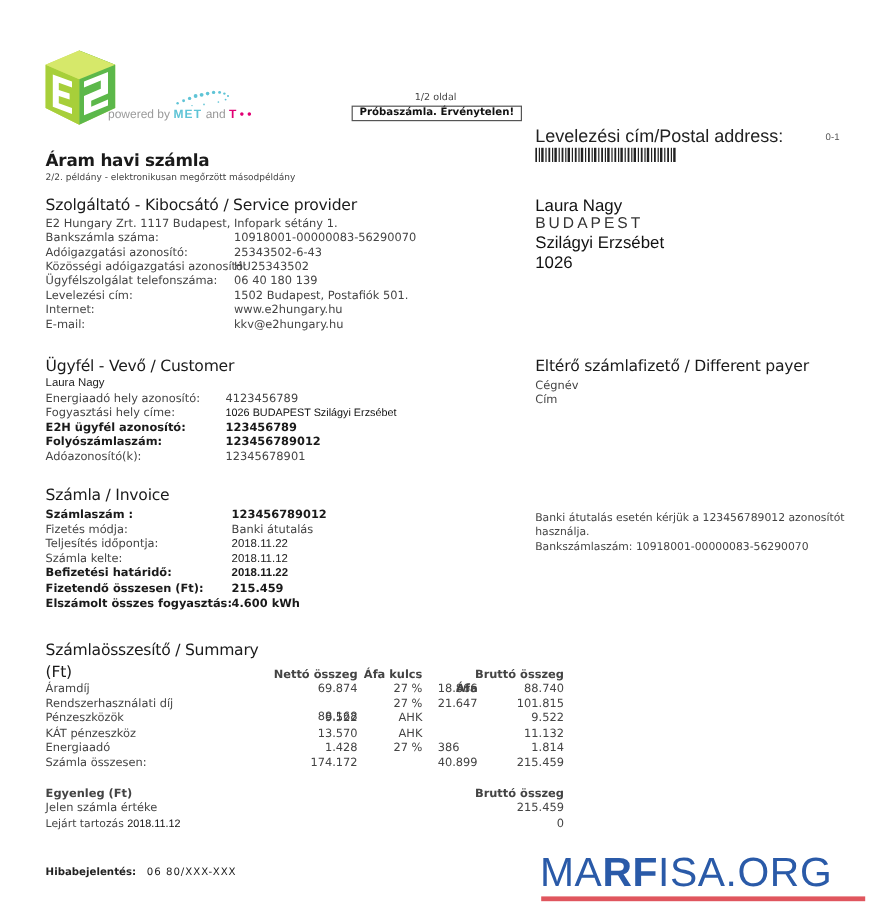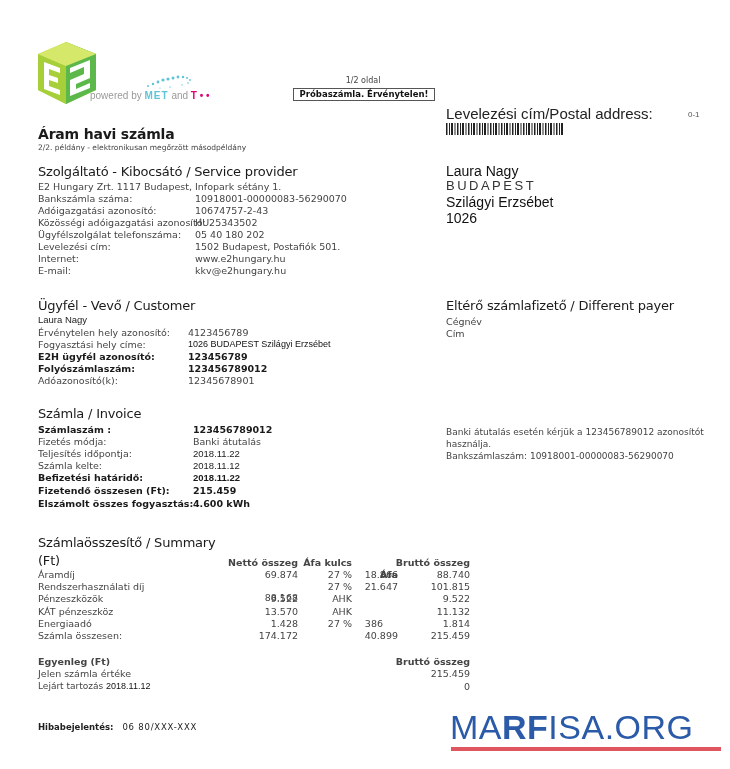--- a/index.html
+++ b/index.html
@@ -140,49 +140,49 @@
 
 <div class="abs h2" style="left:38px;top:164px;">Szolgáltató - Kibocsátó / Service provider</div>
 <div class="row" style="left:38px;top:181px;">E2 Hungary Zrt. 1117 Budapest, Infopark sétány 1.</div>
 <div class="abs" style="left:38px;top:193px;width:330px;height:100px;">
   <div class="row" style="left:0;top:0;width:330px;">
       <span class="lbl">Bankszámla száma:</span>
       <span class="val" style="left:157px;">10918001-00000083-56290070</span>
     </div>
   <div class="row" style="left:0;top:12px;width:330px;">
       <span class="lbl">Adóigazgatási azonosító:</span>
-      <span class="val" style="left:157px;">10674757-2-43</span>
+      <span class="val" style="left:157px;">25343502-6-43</span>
     </div>
   <div class="row" style="left:0;top:24px;width:330px;">
       <span class="lbl">Közösségi adóigazgatási azonosító:</span>
       <span class="val" style="left:157px;">HU25343502</span>
     </div>
   <div class="row" style="left:0;top:36px;width:330px;">
       <span class="lbl">Ügyfélszolgálat telefonszáma:</span>
-      <span class="val" style="left:157px;">05 40 180 202</span>
+      <span class="val" style="left:157px;">06 40 180 139</span>
     </div>
   <div class="row" style="left:0;top:48px;width:330px;">
       <span class="lbl">Levelezési cím:</span>
       <span class="val" style="left:157px;">1502 Budapest, Postafiók 501.</span>
     </div>
   <div class="row" style="left:0;top:60px;width:330px;">
       <span class="lbl">Internet:</span>
       <span class="val" style="left:157px;">www.e2hungary.hu</span>
     </div>
   <div class="row" style="left:0;top:72px;width:330px;">
       <span class="lbl">E-mail:</span>
       <span class="val" style="left:157px;">kkv@e2hungary.hu</span>
     </div>
 </div>
 
 <div class="abs h2" style="left:38px;top:298px;">Ügyfél - Vevő / Customer</div>
 <div class="abs arial" style="left:38px;top:314px;font-size:9.5px;color:#222;">Laura Nagy</div>
 <div class="abs" style="left:38px;top:327px;width:330px;height:70px;">
   <div class="row" style="top:0;width:330px;">
-      <span class="lbl">Érvénytelen hely azonosító:</span>
+      <span class="lbl">Energiaadó hely azonosító:</span>
       <span class="val" style="left:150px;">4123456789</span>
     </div>
   <div class="row" style="top:12px;width:330px;">
       <span class="lbl">Fogyasztási hely címe:</span>
       <span class="val arial" style="left:150px;color:#111;font-size:9px;">1026 BUDAPEST Szilágyi Erzsébet</span>
     </div>
   <div class="row b" style="top:24px;width:330px;">
       <span class="lbl">E2H ügyfél azonosító:</span>
       <span class="val" style="left:150px;">123456789</span>
     </div>

